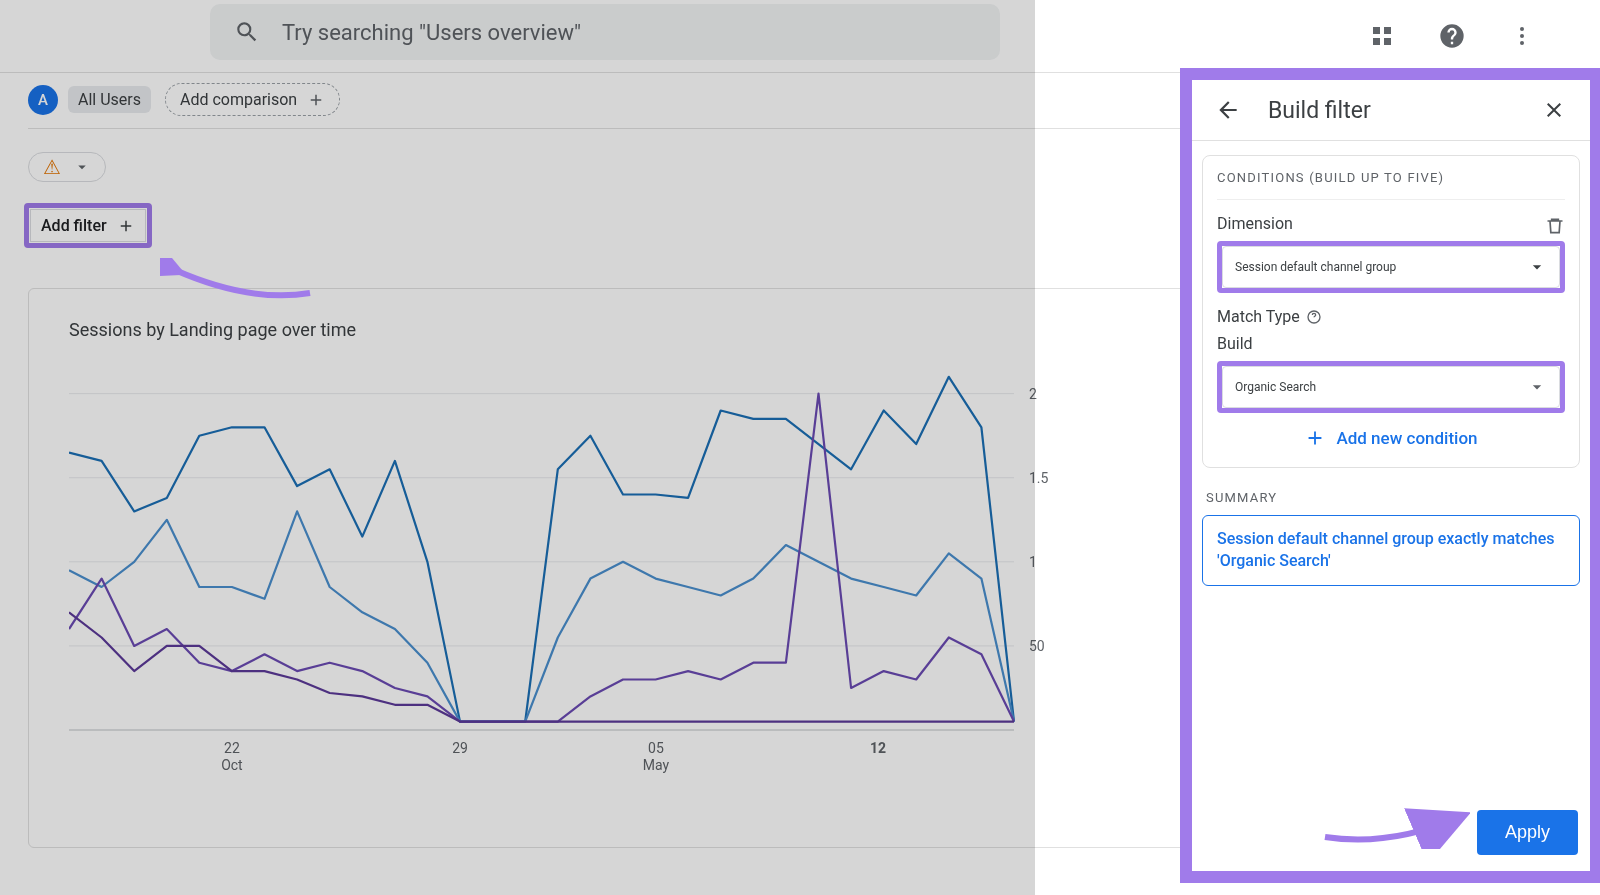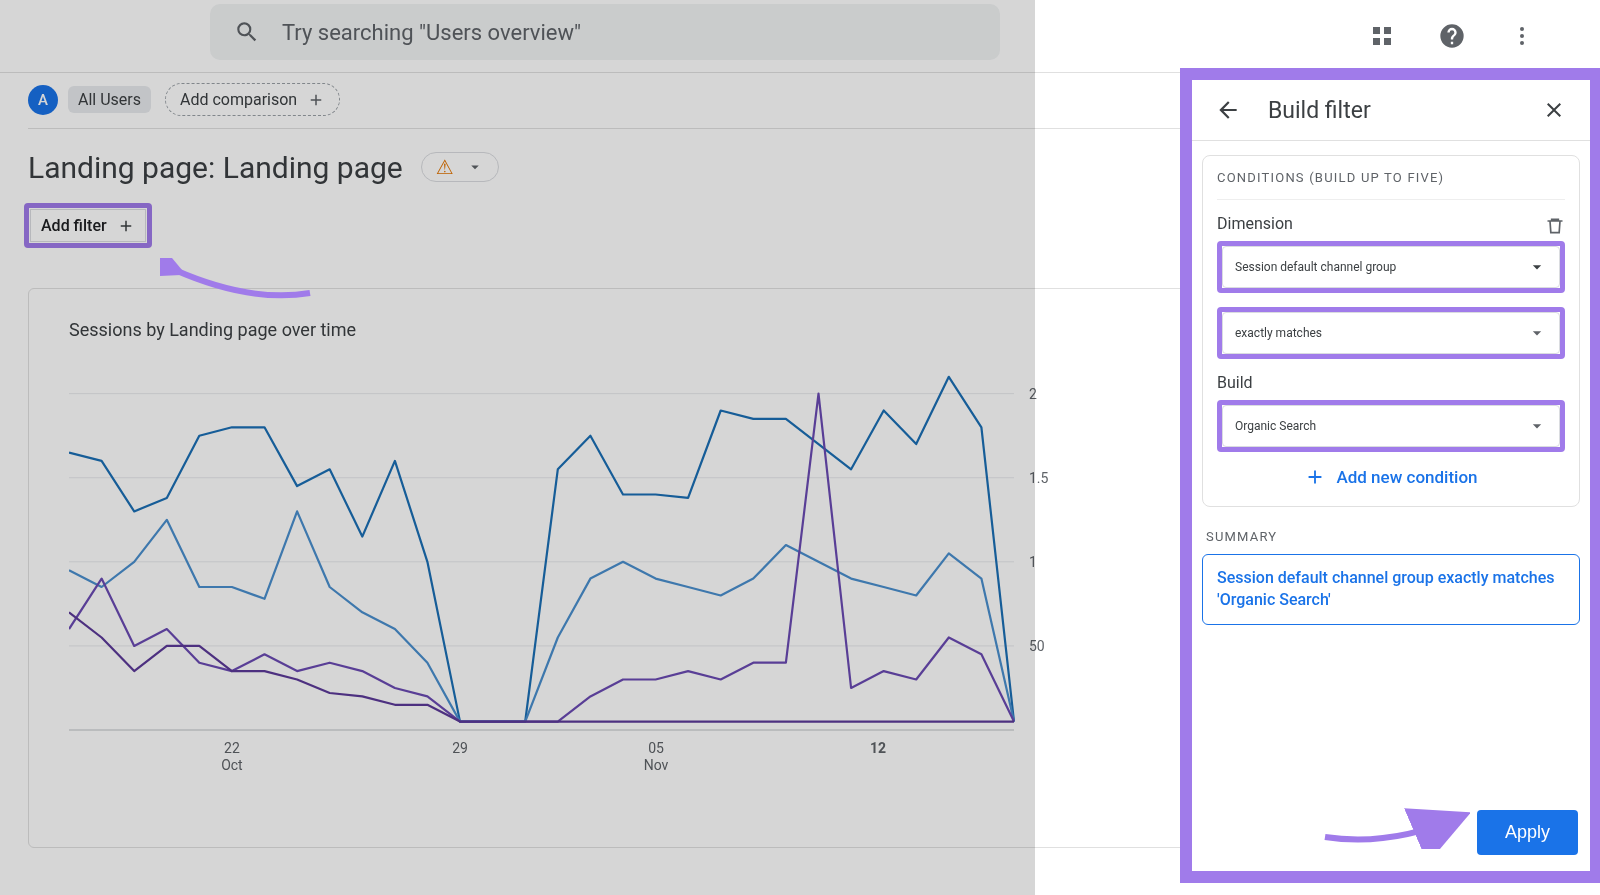--- a/index.html
+++ b/index.html
@@ -364,21 +364,20 @@
     <span class="date-value">19 Oct - 15 Nov 2023</span>
     <svg class="caret" width="22" height="22" viewBox="0 0 24 24" fill="#5f6368">
         <path d="M7 10l5 5 5-5z"></path>
       </svg>
   </div>
 </div>
 <div class="divider-h" style="margin:0 28px; width:auto;"></div>
 
 
 <div class="title-row">
-  <div class="page-title">Landing page: Landing page</div>
   <div class="warn-pill">
     <span class="warn-tri">⚠</span>
     <svg width="18" height="18" viewBox="0 0 24 24" fill="#5f6368">
         <path d="M7 10l5 5 5-5z"></path>
       </svg>
   </div>
   <div class="title-actions">
     <div class="icon-btn">
       <svg width="26" height="26" viewBox="0 0 24 24" fill="none" stroke="#3c4043" stroke-width="2">
           <rect x="3" y="3" width="18" height="18" rx="1"></rect>
@@ -432,21 +431,21 @@
         <line x1="0" x2="945" y1="117.72727272727275" y2="117.72727272727275" stroke="#e8eaed"></line>
         <line x1="0" x2="945" y1="33.636363636363626" y2="33.636363636363626" stroke="#e8eaed"></line>
         <line x1="0" x2="945" y1="370" y2="370" stroke="#bdc1c6"></line>
         <path d="M0.0 92.5 L32.6 100.9 L65.2 151.4 L97.8 137.9 L130.3 75.7 L162.9 67.3 L195.5 67.3 L228.1 126.1 L260.7 109.3 L293.3 176.6 L325.9 100.9 L358.4 201.8 L391.0 361.6 L423.6 361.6 L456.2 361.6 L488.8 109.3 L521.4 75.7 L554.0 134.5 L586.6 134.5 L619.1 137.9 L651.7 50.5 L684.3 58.9 L716.9 58.9 L749.5 84.1 L782.1 109.3 L814.7 50.5 L847.2 84.1 L879.8 16.8 L912.4 67.3 L945.0 361.6 " fill="none" stroke="#1b6fb5" stroke-width="2.2" stroke-linejoin="round"></path>
         <path d="M0.0 210.2 L32.6 227.0 L65.2 201.8 L97.8 159.8 L130.3 227.0 L162.9 227.0 L195.5 238.8 L228.1 151.4 L260.7 227.0 L293.3 252.3 L325.9 269.1 L358.4 302.7 L391.0 361.6 L423.6 361.6 L456.2 361.6 L488.8 277.5 L521.4 218.6 L554.0 201.8 L586.6 218.6 L619.1 227.0 L651.7 235.5 L684.3 218.6 L716.9 185.0 L749.5 201.8 L782.1 218.6 L814.7 227.0 L847.2 235.5 L879.8 193.4 L912.4 218.6 L945.0 361.6 " fill="none" stroke="#4a8fce" stroke-width="2.2" stroke-linejoin="round"></path>
         <path d="M0.0 269.1 L32.6 218.6 L65.2 285.9 L97.8 269.1 L130.3 302.7 L162.9 311.1 L195.5 294.3 L228.1 311.1 L260.7 302.7 L293.3 311.1 L325.9 328.0 L358.4 336.4 L391.0 361.6 L423.6 361.6 L456.2 361.6 L488.8 361.6 L521.4 336.4 L554.0 319.5 L586.6 319.5 L619.1 311.1 L651.7 319.5 L684.3 302.7 L716.9 302.7 L749.5 33.6 L782.1 328.0 L814.7 311.1 L847.2 319.5 L879.8 277.5 L912.4 294.3 L945.0 361.6 " fill="none" stroke="#6b4bb3" stroke-width="2.2" stroke-linejoin="round"></path>
         <path d="M0.0 252.3 L32.6 277.5 L65.2 311.1 L97.8 285.9 L130.3 285.9 L162.9 311.1 L195.5 311.1 L228.1 319.5 L260.7 333.0 L293.3 336.4 L325.9 344.8 L358.4 344.8 L391.0 361.6 L423.6 361.6 L456.2 361.6 L488.8 361.6 L521.4 361.6 L554.0 361.6 L586.6 361.6 L619.1 361.6 L651.7 361.6 L684.3 361.6 L716.9 361.6 L749.5 361.6 L782.1 361.6 L814.7 361.6 L847.2 361.6 L879.8 361.6 L912.4 361.6 L945.0 361.6 " fill="none" stroke="#5c3a99" stroke-width="2.2" stroke-linejoin="round"></path>
       </svg>
       <div class="x-label" style="left: 162.931px;">22<span class="sub">Oct</span></div>
       <div class="x-label" style="left: 391.034px;">29</div>
-      <div class="x-label" style="left: 587px;">05<span class="sub">Nov</span></div>
+      <div class="x-label" style="left: 587px;">05<span class="sub">May</span></div>
       <div class="x-label" style="left: 809px; font-weight: bold;">12</div>
     </div>
 </div>
 
 
 <div class="dim-overlay"></div>
 
 
 <div class="panel-outline">
   <div class="panel-head">
@@ -477,27 +476,26 @@
       </div>
       <div class="select-hl">
         <div class="select-inner">
           <span>Session default channel group</span>
           <svg width="20" height="20" viewBox="0 0 24 24" fill="#3c4043">
               <path d="M7 10l5 5 5-5z"></path>
             </svg>
         </div>
       </div>
 
-      <div class="select-hl">
-        <div class="select-inner">
-          <span>exactly matches</span>
-          <svg width="20" height="20" viewBox="0 0 24 24" fill="#5f6368">
-              <path d="M7 10l5 5 5-5z"></path>
-            </svg>
-        </div>
+      <div class="field-label">
+        <span>Match Type</span>
+        <svg width="16" height="16" viewBox="0 0 24 24" fill="none" stroke="#5f6368" stroke-width="2">
+            <circle cx="12" cy="12" r="9"></circle>
+            <path d="M9.5 9a2.5 2.5 0 015 0c0 1.5-2.5 2-2.5 3.5M12 17h.01"></path>
+          </svg>
       </div>
 
       <div class="field-label">Build</div>
       <div class="select-hl">
         <div class="select-inner">
           <span>Organic Search</span>
           <svg width="20" height="20" viewBox="0 0 24 24" fill="#5f6368">
               <path d="M7 10l5 5 5-5z"></path>
             </svg>
         </div>

